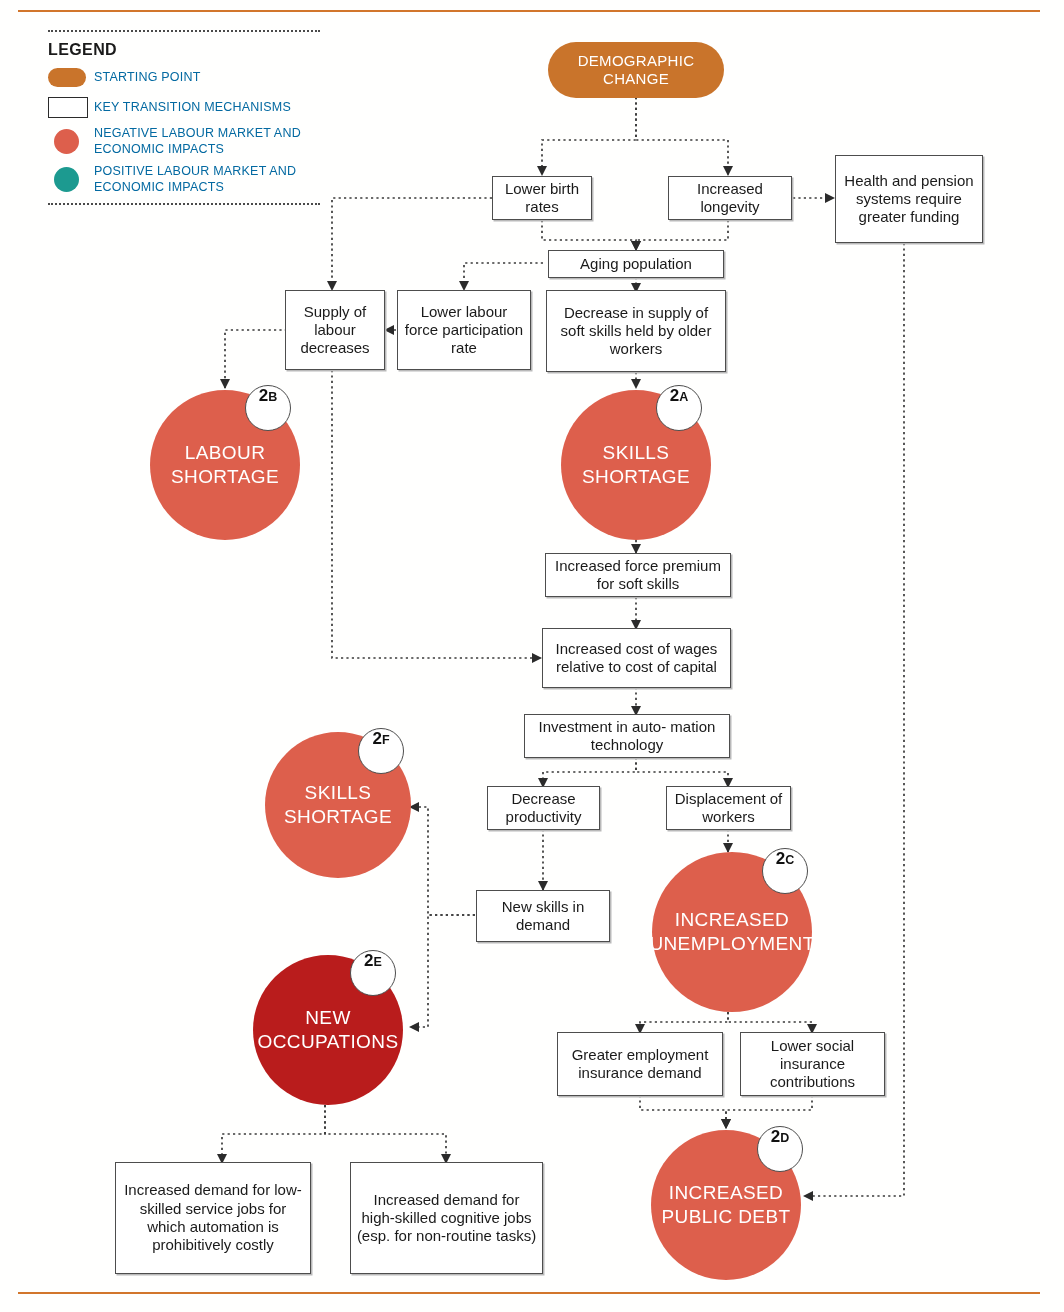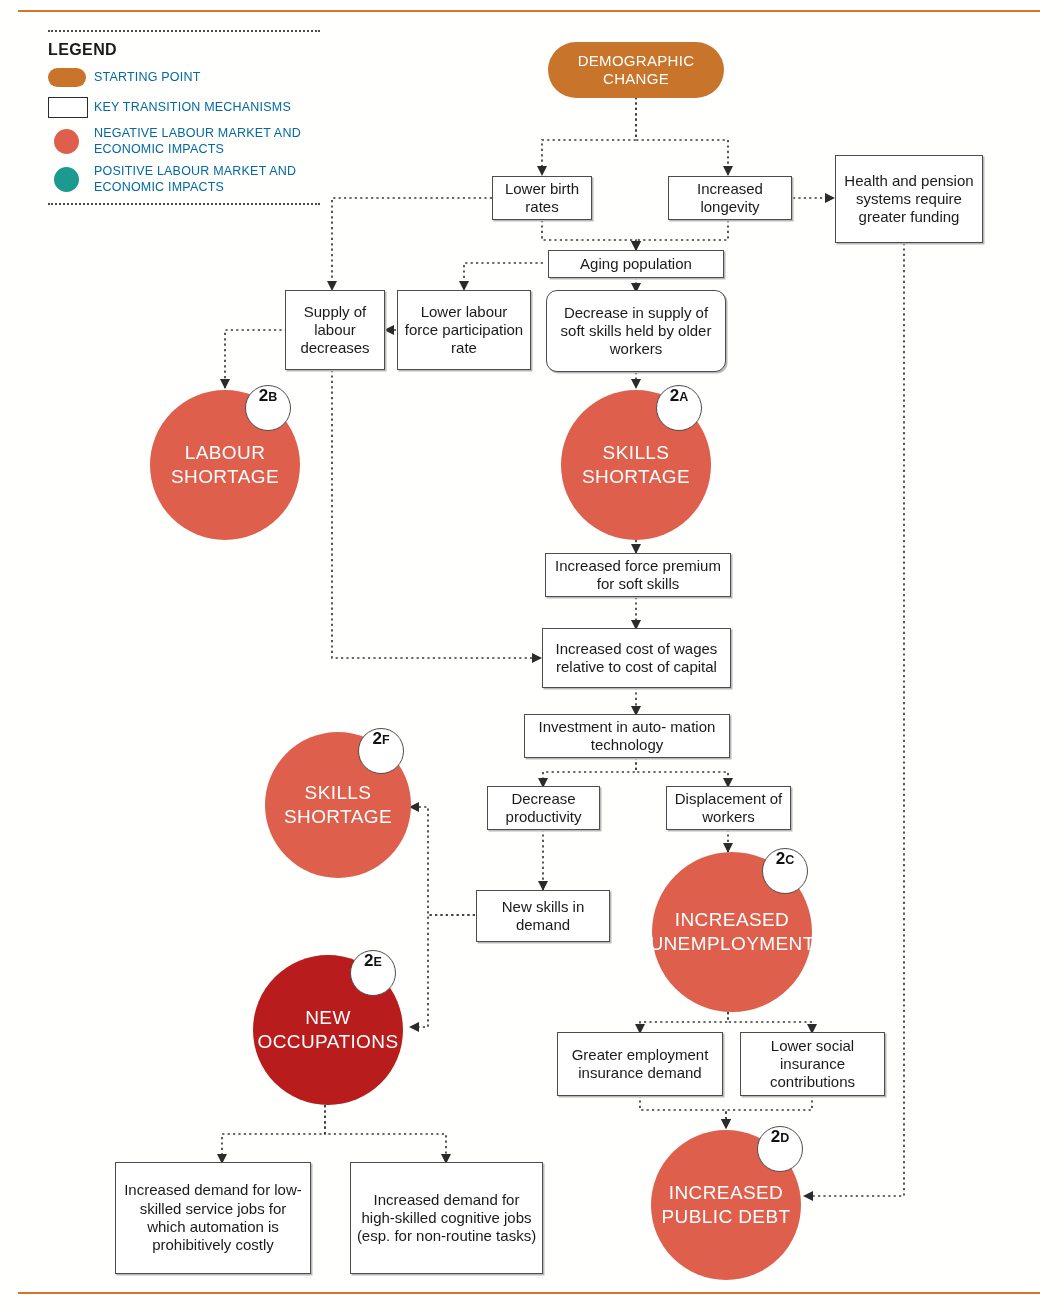--- a/index.html
+++ b/index.html
@@ -255,21 +255,21 @@
   <div class="node box" style="left:668px; top:176px; width:124px; height:44px;">Increased longevity</div>
 
   <div class="node box" style="left:835px; top:155px; width:148px; height:88px;">Health and pension systems require greater funding</div>
 
   <div class="node box" style="left:548px; top:250px; width:176px; height:28px;">Aging population</div>
 
   <div class="node box" style="left:397px; top:290px; width:134px; height:80px;">Lower labour force participation rate</div>
 
   <div class="node box" style="left:285px; top:290px; width:100px; height:80px;">Supply of labour decreases</div>
 
-  <div class="node box" style="left:546px; top:290px; width:180px; height:82px;border-radius:11px;">Decrease in supply of soft skills held by older workers</div>
+  <div class="node box" style="left:546px; top:290px; width:180px; height:82px;">Decrease in supply of soft skills held by older workers</div>
 
   <div class="node circle c-red" style="left:150px; top:390px; width:150px; height:150px;">LABOUR SHORTAGE</div>
   <div class="badge" style="left:245px; top:385px;">
     <span class="b-num">2</span>
       <span class="b-let">B</span>
   </div>
 
   <div class="node circle c-red" style="left:561px; top:390px; width:150px; height:150px;">SKILLS SHORTAGE</div>
   <div class="badge" style="left:656px; top:385px;">
     <span class="b-num">2</span>

